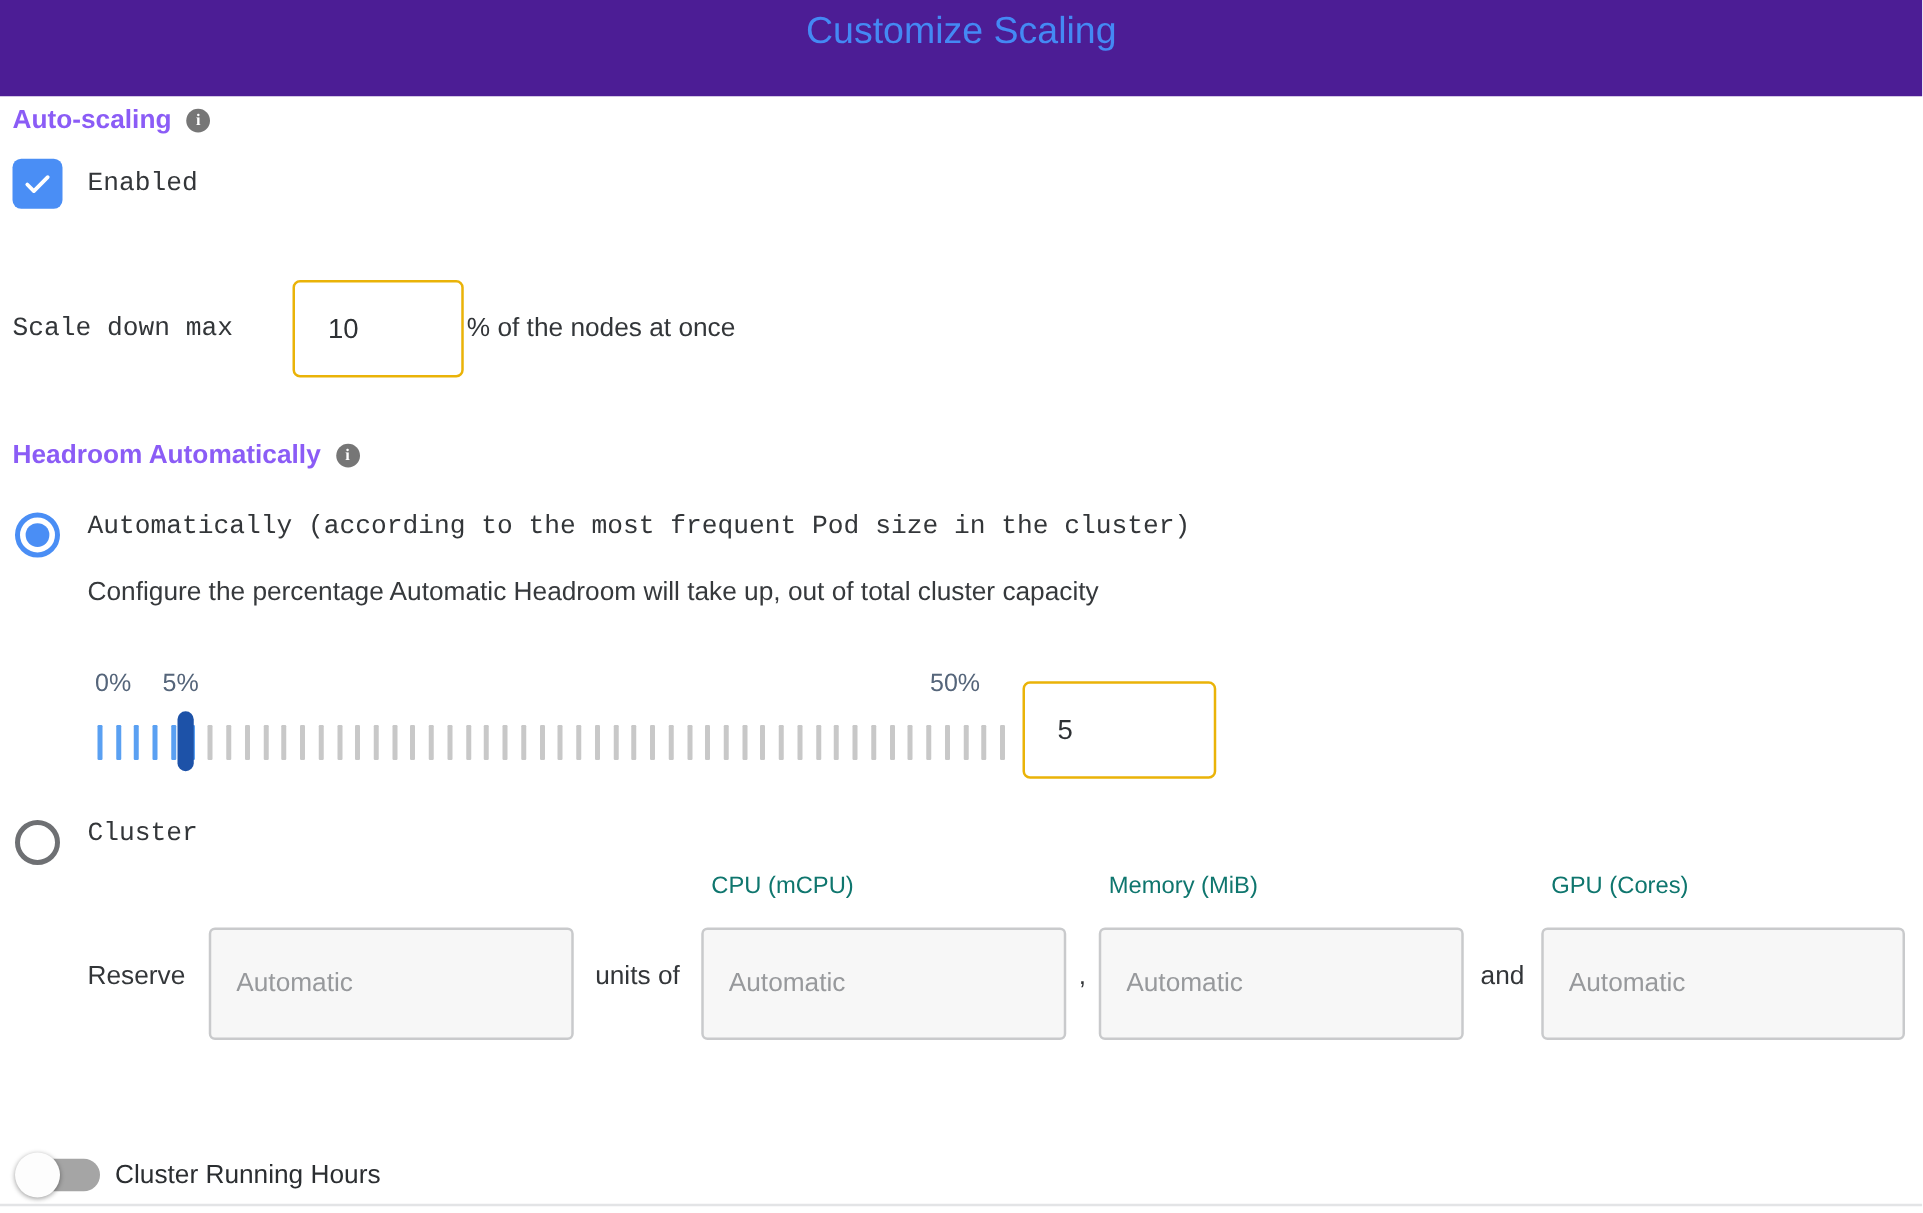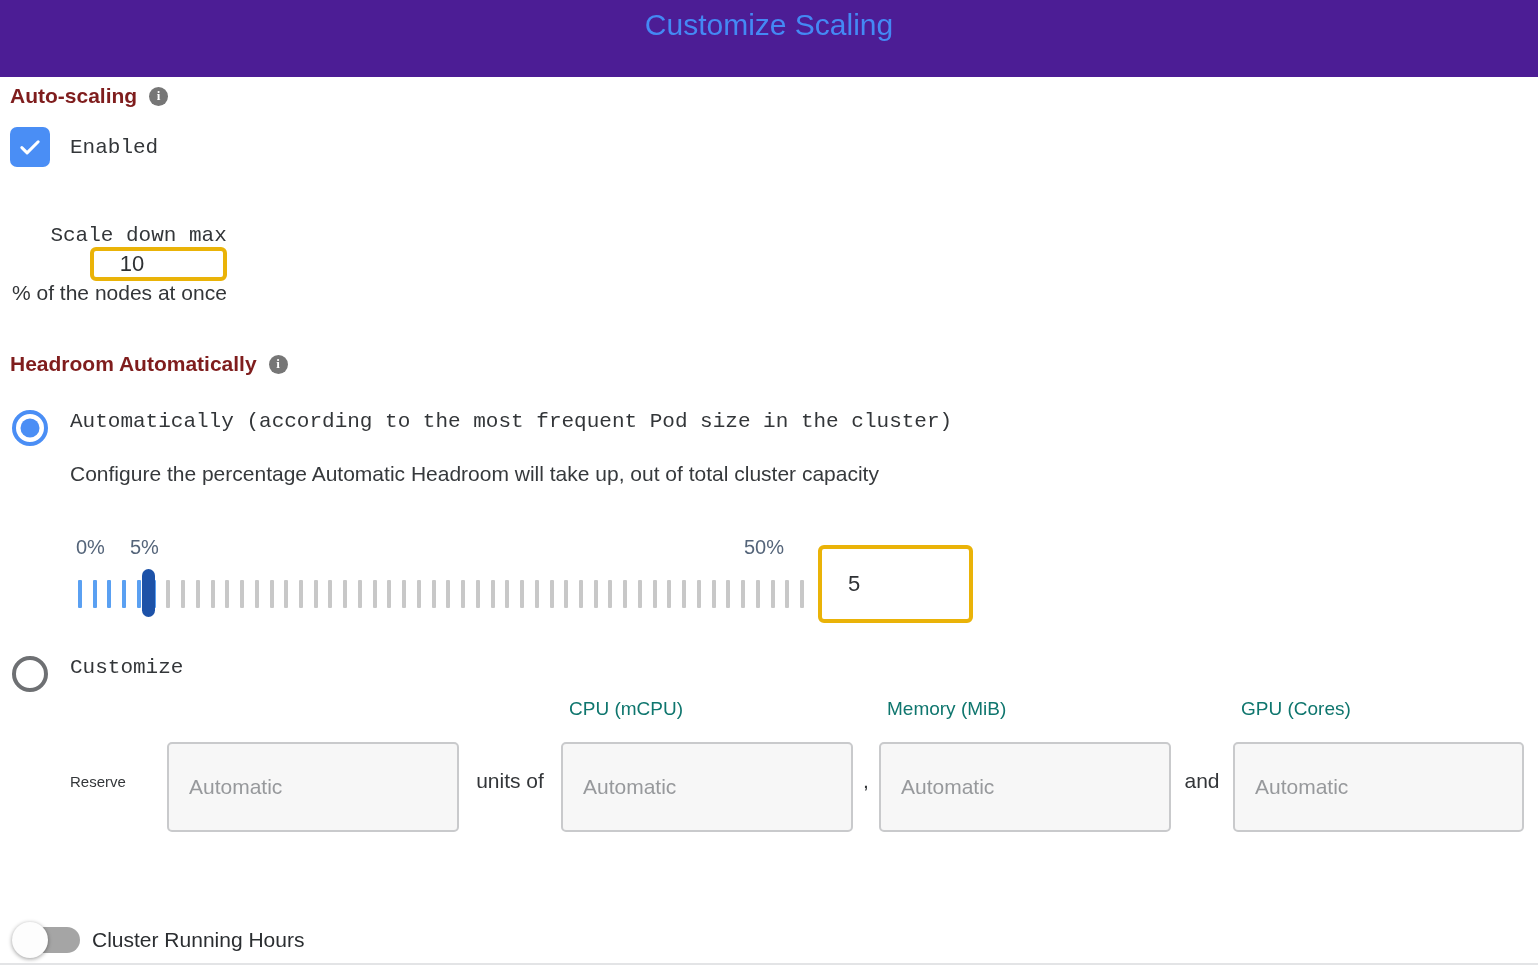--- a/index.html
+++ b/index.html
@@ -7,35 +7,35 @@
   body { font-family:"Liberation Sans", sans-serif; color:#3a3d40; }
   .page { position:relative; width:1538px; height:970px; background:#fff; overflow:hidden; }
 
   
   .header { position:absolute; left:0; top:0; width:1538px; height:77px;
             background:#4c1d95; display:flex; justify-content:center; }
   .header .title { margin-top:8px; font-size:30px; color:#4489f4; font-weight:400; }
 
   
   .section-label-row { position:absolute; left:10px; display:flex; align-items:center; gap:12px; }
-  .section-label { font-size:21px; font-weight:700; color:#7f1d1d; }
+  .section-label { font-size:21px; font-weight:700; color:#8b5cf6; }
   .info-icon { width:19px; height:19px; border-radius:50%; background:#767676; color:#fff;
                font-size:13px; font-weight:700; display:flex; align-items:center; justify-content:center;
                font-family:"Liberation Serif", serif; }
 
   
   .checkbox-row { position:absolute; left:10px; top:127px; display:flex; align-items:center; gap:20px; }
   .checkbox { width:40px; height:40px; border-radius:7px; background:#4a8ef5;
               display:flex; align-items:center; justify-content:center; cursor:pointer; }
   .checkbox svg { width:28px; height:28px; }
   .plain-text { font-size:21px; color:#333639;font-family:Liberation Mono, monospace; }
 
   
-  .scale-down-row { position:absolute; left:10px; top:224px; height:78px; display:flex; align-items:flex-end;flex-direction:column; }
-  .value-input { height:78px; border:4px solid #eab308; border-radius:6px; background:#fff;
+  .scale-down-row { position:absolute; left:10px; top:224px; height:78px; display:flex; align-items:center; }
+  .value-input { height:78px; border:2px solid #eab308; border-radius:6px; background:#fff;
                  font-size:22px; color:#2e3134; padding-left:26px; font-family:"Liberation Sans", sans-serif; outline:none; }
   .scale-input { width:137px; margin-left:48px; }
   .suffix { font-size:21px; color:#333639; margin-left:2px; }
 
   
   .radio-row { position:absolute; display:flex; align-items:flex-start; gap:22px; }
   .radio { width:36px; height:36px; border-radius:50%; background:#fff; flex:none; cursor:pointer; position:relative; }
   .radio.selected { border:4px solid #4a8ef5; }
   .radio.selected::after { content:""; position:absolute; left:50%; top:50%; width:19px; height:19px;
                            transform:translate(-50%,-50%); border-radius:50%; background:#4a8ef5; }
@@ -49,21 +49,21 @@
                   display:flex; justify-content:space-between; }
   .tick { width:4px; height:28px; background:#c8c8c8; border-radius:1px; }
   .tick.blue { background:#5aa0f2; }
   .slider-handle { position:absolute; left:64px; top:-11px; width:13px; height:48px;
                    border-radius:7px; background:#1d52a8; cursor:grab; }
   .headroom-input { position:absolute; left:818px; top:545px; width:155px; }
 
   
   .col-header { position:absolute; top:698px; font-size:19px; color:#0f766e; }
   .reserve-row-label { position:absolute; left:70px; top:742px; height:78px; display:flex; align-items:center;
-                       font-size:15px; color:#333639; }
+                       font-size:21px; color:#333639; }
   .auto-input { position:absolute; top:742px; height:90px; width:292px; background:#f7f7f7;
                 border:2px solid #c9cacc; border-radius:5px; font-size:21px; padding-left:20px;
                 color:#3a3d40; font-family:"Liberation Sans", sans-serif; outline:none; }
   .auto-input::placeholder { color:#97999c; opacity:1; }
   .connector { position:absolute; top:742px; height:78px; display:flex; align-items:center;
                justify-content:center; font-size:21px; color:#333639; }
 
   
   .toggle-row { position:absolute; left:10px; top:918px; display:flex; align-items:center; gap:8px; }
   .switch { position:relative; width:74px; height:44px; cursor:pointer; flex:none; }
@@ -173,21 +173,21 @@
       <span class="tick"></span>
       <span class="tick"></span>
       <span class="tick"></span>
       <span class="tick"></span>
     </div>
 
   <input class="value-input headroom-input" type="text" value="5" style="">
 
   <div class="radio-row" style="left:12px; top:656px;">
     <span class="radio unselected"></span>
-    <span class="plain-text">Customize</span>
+    <span class="plain-text">Cluster</span>
   </div>
 
   <span class="col-header" style="left:569px;">CPU (mCPU)</span>
   <span class="col-header" style="left:887px;">Memory (MiB)</span>
   <span class="col-header" style="left:1241px;">GPU (Cores)</span>
 
   <div class="reserve-row-label">Reserve</div>
   <input class="auto-input" style="left: 167px;" type="text" placeholder="Automatic">
   <div class="connector" style="left:459px; width:102px;">units of</div>
   <input class="auto-input" style="left: 561px;" type="text" placeholder="Automatic">

